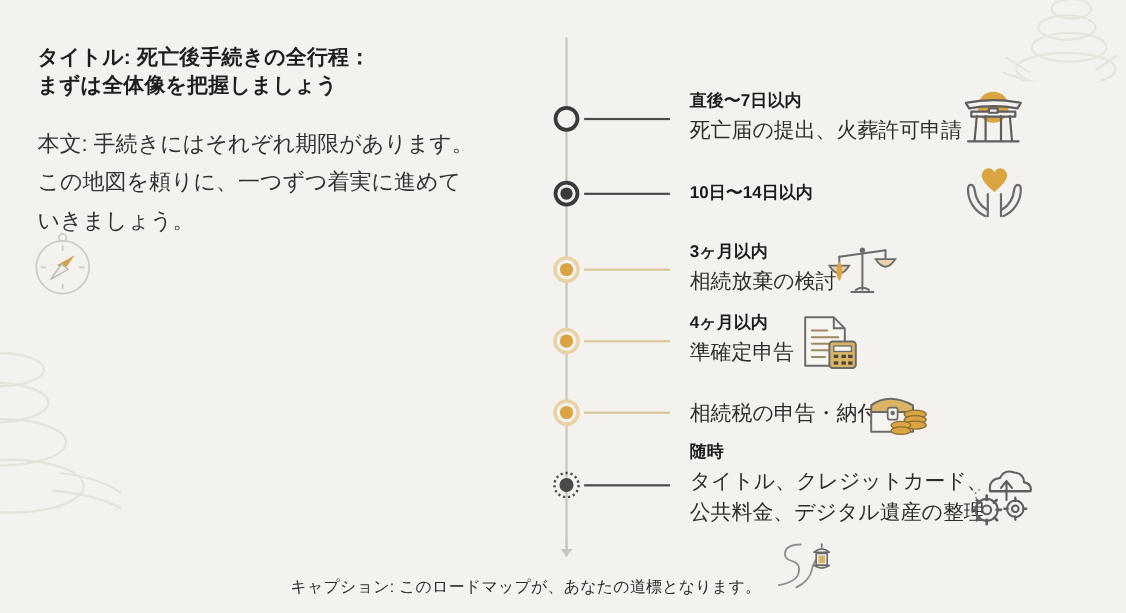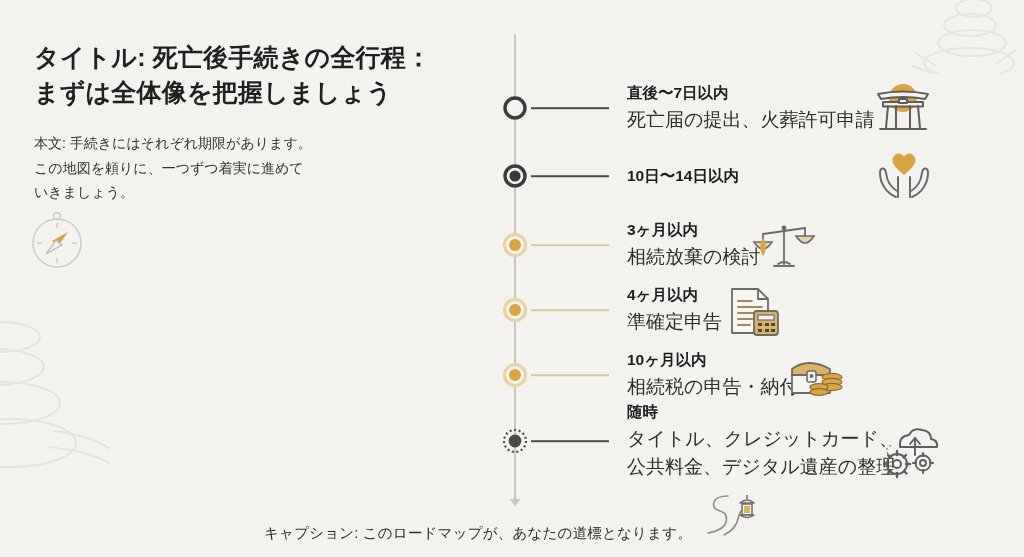--- a/index.html
+++ b/index.html
@@ -33,31 +33,31 @@
   .wm-compass { left: 22px; top: 205px; }
 
   
   .left-col {
     position: absolute;
     left: 34px;
     top: 40px;
     width: 430px;
   }
   .title {
-    font-size: 25px;
+    font-size: 19px;
     font-weight: bold;
     line-height: 1.38;
     letter-spacing: .2px;
     color: #1f1f1f;
     margin: 0;
     white-space: pre-line;
   }
   .body-text {
     margin: 22px 0 16px 0;
-    font-size: 14px;
+    font-size: 20px;
     line-height: 1.75;
     color: #333131;
     white-space: pre-line;
   }
 
   
   .timeline {
     position: absolute;
     left: 0; top: 0;
     width: 1004px; height: 557px;
@@ -328,21 +328,20 @@
 
     <div class="tl-item" style="top:375px">
       <div class="marker">
         <svg width="30" height="30" viewBox="0 0 30 30">
           <circle cx="15" cy="15" r="10.5" fill="#f4f2ee" stroke="#e8d3a6" stroke-width="3.2"></circle>
           <circle cx="15" cy="15" r="6" fill="#d9a441"></circle>
         </svg>
       </div>
       <div class="connector" style="width:78px;background:#d9c69b"></div>
       <div class="tl-text">
-        <p class="tl-label">10ヶ月以内</p>
         <p class="tl-desc">相続税の申告・納付</p>
       </div>
       <div class="tl-icon" style="left:784px;top:2px">
         <svg width="64" height="52" viewBox="0 0 64 52">
           <path d="M8 20 q16 -12 38 0 l0 6 L8 26 Z" fill="#d9b464" stroke="#6b6b6b" stroke-width="1.8" stroke-linejoin="round"></path>
           <path d="M8 26 L46 26 L46 44 L8 44 Z" fill="#f7f5f0" stroke="#6b6b6b" stroke-width="1.8" stroke-linejoin="round"></path>
           <rect x="23" y="22" width="9" height="11" rx="2" fill="#f7f5f0" stroke="#6b6b6b" stroke-width="1.6"></rect>
           <circle cx="27.5" cy="27" r="2" fill="#6b6b6b"></circle>
           <g fill="#d9a441" stroke="#8a6f33" stroke-width="1.2">
             <ellipse cx="48" cy="28" rx="10" ry="3.6"></ellipse>

